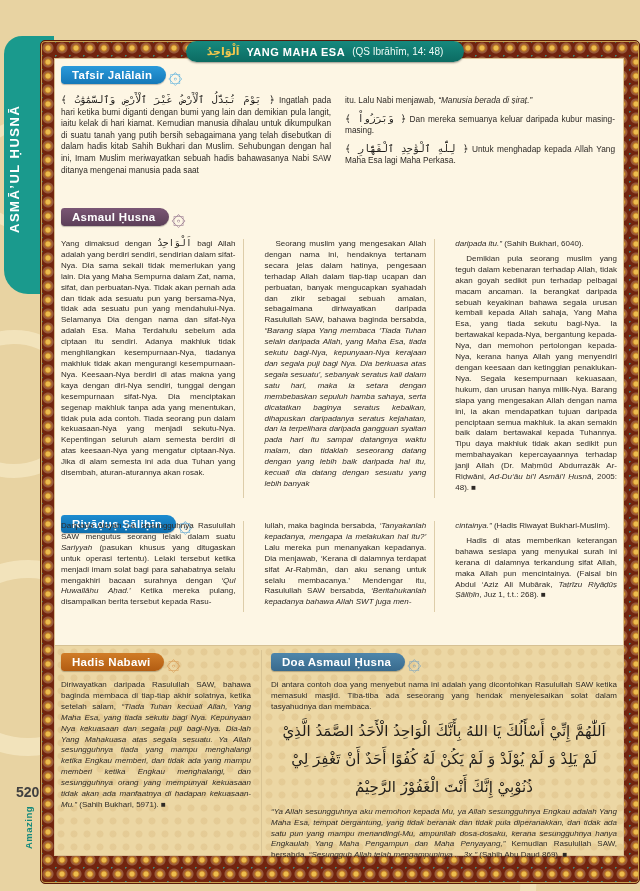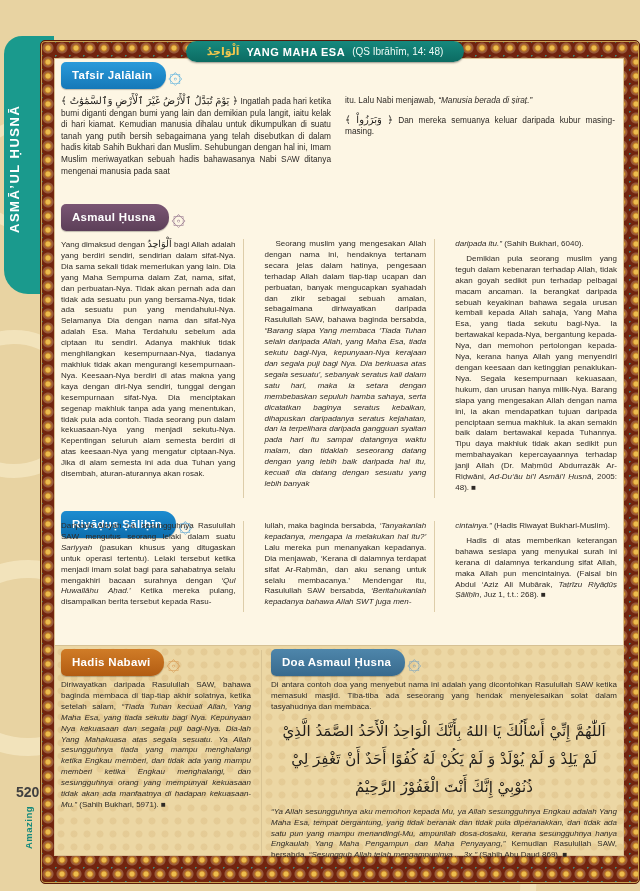--- a/index.html
+++ b/index.html
@@ -48,37 +48,37 @@
     background:linear-gradient(#16897e,#0c6b62);border-radius:11px;
     display:flex;align-items:center;justify-content:center;gap:7px;
     box-shadow:0 1px 2px rgba(0,0,0,.4);
   }
   .t-ar{font-family:"DejaVu Sans",sans-serif;color:#f0c64f;font-size:11px;font-weight:bold;direction:rtl;}
   .t-main{color:#fff;font-weight:bold;font-size:11px;letter-spacing:.5px;}
   .t-ref{color:#eefaf5;font-size:10px;}
   
   .banner{display:flex;align-items:center;height:24px;}
   .chip{
-    display:inline-flex;align-items:center;height:27px;
+    display:inline-flex;align-items:center;height:18px;
     color:#fff;font-weight:bold;font-size:11.5px;letter-spacing:.3px;
     padding:0 14px 0 11px;border-radius:5px 13px 13px 5px;
     box-shadow:0 1px 1px rgba(0,0,0,.25);
   }
   .medal{font-family:"DejaVu Sans",sans-serif;font-size:24px;line-height:22px;margin-left:2px;}
   .c-tafsir{background:linear-gradient(#2a9ada,#1478b8);} .m-tafsir{color:#55aede;}
   .c-asmaul{background:linear-gradient(#7a5674,#5c3f58);} .m-asmaul{color:#8d6b86;}
   .c-riyadus{background:linear-gradient(#1d8cd0,#0c6dad);} .m-riyadus{color:#4e9fd3;}
   .c-hadis{background:linear-gradient(#d07c27,#b25c12);} .m-hadis{color:#d89a52;}
   .c-doa{background:linear-gradient(#4e86ab,#386a8d);} .m-doa{color:#7ba4bf;}
   
   .bp{margin:0 0 4px;font-size:8px;line-height:10.9px;text-align:justify;color:#2e2a26;}
   .bp.big{font-size:8.3px;line-height:11.6px;}
   .ind{text-indent:11px;}
   .it{font-style:italic;}
-  .ar{font-family:Liberation Sans, sans-serif;font-size:1.2em;direction:rtl;unicode-bidi:isolate;color:#1c1a18;}
+  .ar{font-family:Liberation Mono, monospace;font-size:1.2em;direction:rtl;unicode-bidi:isolate;color:#1c1a18;}
   
   .sec{position:absolute;left:6px;right:6px;}
   #tafsir-banner{top:4px;}
   #tafsir-cols{top:36px;display:flex;gap:14px;}
   #tafsir-cols .col{width:270px;}
   #asmaul-banner{top:146px;align-items:center;}
   #asmaul-cols{top:180px;display:flex;}
   .col3{width:179px;box-sizing:border-box;}
   .col3 + .col3{border-left:1px solid #ddcda9;padding-left:20px;margin-left:8px;width:187px;}
   #riyadus-banner{top:453px;width:230px;}
@@ -133,20 +133,21 @@
     <span class="chip c-tafsir">Tafsir Jalālain</span>
     <span class="medal m-tafsir">۞</span>
   </div>
   <div class="sec" id="tafsir-cols">
     <div class="col">
       <p class="bp big"><span class="ar">﴿ يَوْمَ تُبَدَّلُ ٱلْأَرْضُ غَيْرَ ٱلْأَرْضِ وَٱلسَّمَٰوَٰتُ ﴾</span><span> Ingatlah pada hari ketika bumi diganti dengan bumi yang lain dan demikian pula langit, iaitu kelak di hari kiamat. Kemudian manusia dihalau untuk dikumpulkan di suatu tanah yang putih bersih sebagaimana yang telah disebutkan di dalam hadis kitab Sahih Bukhari dan Muslim. Sehubungan dengan hal ini, Imam Muslim meriwayatkan sebuah hadis bahawasanya Nabi SAW ditanya mengenai manusia pada saat</span></p>
     </div>
     <div class="col">
       <p class="bp big"><span>itu. Lalu Nabi menjawab, </span><span class="it">“Manusia berada di ṣiraṭ.”</span></p>
       <p class="bp big" style="margin-top:7px"><span class="ar">﴿ وَبَرَزُواْ ﴾</span><span> Dan mereka semuanya keluar daripada kubur masing-masing.</span></p>
+      <p class="bp big" style="margin-top:7px"><span class="ar">﴿ لِلَّهِ ٱلْوَٰحِدِ ٱلْقَهَّارِ ﴾</span><span> Untuk menghadap kepada Allah Yang Maha Esa lagi Maha Perkasa.</span></p>
     </div>
   </div>
 
   <div class="sec banner" id="asmaul-banner">
     <span class="chip c-asmaul">Asmaul Ḥusna</span>
     <span class="medal m-asmaul">۞</span>
   </div>
   <div class="sec" id="asmaul-cols">
     <div class="col3">
       <p class="bp"><span>Yang dimaksud dengan </span><span class="ar">اَلْوَاحِدُ</span><span> bagi Allah adalah yang berdiri sendiri, sendirian dalam sifat-Nya. Dia sama sekali tidak memerlukan yang lain. Dia yang Maha Sempurna dalam Zat, nama, sifat, dan perbuatan-Nya. Tidak akan pernah ada dan tidak ada sesuatu pun yang bersama-Nya, tidak ada sesuatu pun yang mendahului-Nya. Selamanya Dia dengan nama dan sifat-Nya adalah Esa. Maha Terdahulu sebelum ada ciptaan itu sendiri. Adanya makhluk tidak menghilangkan kesempurnaan-Nya, tiadanya makhluk tidak akan mengurangi kesempurnaan-Nya. Keesaan-Nya berdiri di atas makna yang kaya dengan diri-Nya sendiri, tunggal dengan kesempurnaan sifat-Nya. Dia menciptakan segenap makhluk tanpa ada yang menentukan, tidak pula ada contoh. Tiada seorang pun dalam kekuasaan-Nya yang menjadi sekutu-Nya. Kepentingan seluruh alam semesta berdiri di atas keesaan-Nya yang mengatur ciptaan-Nya. Jika di alam semesta ini ada dua Tuhan yang disembah, aturan-aturannya akan rosak.</span></p>

